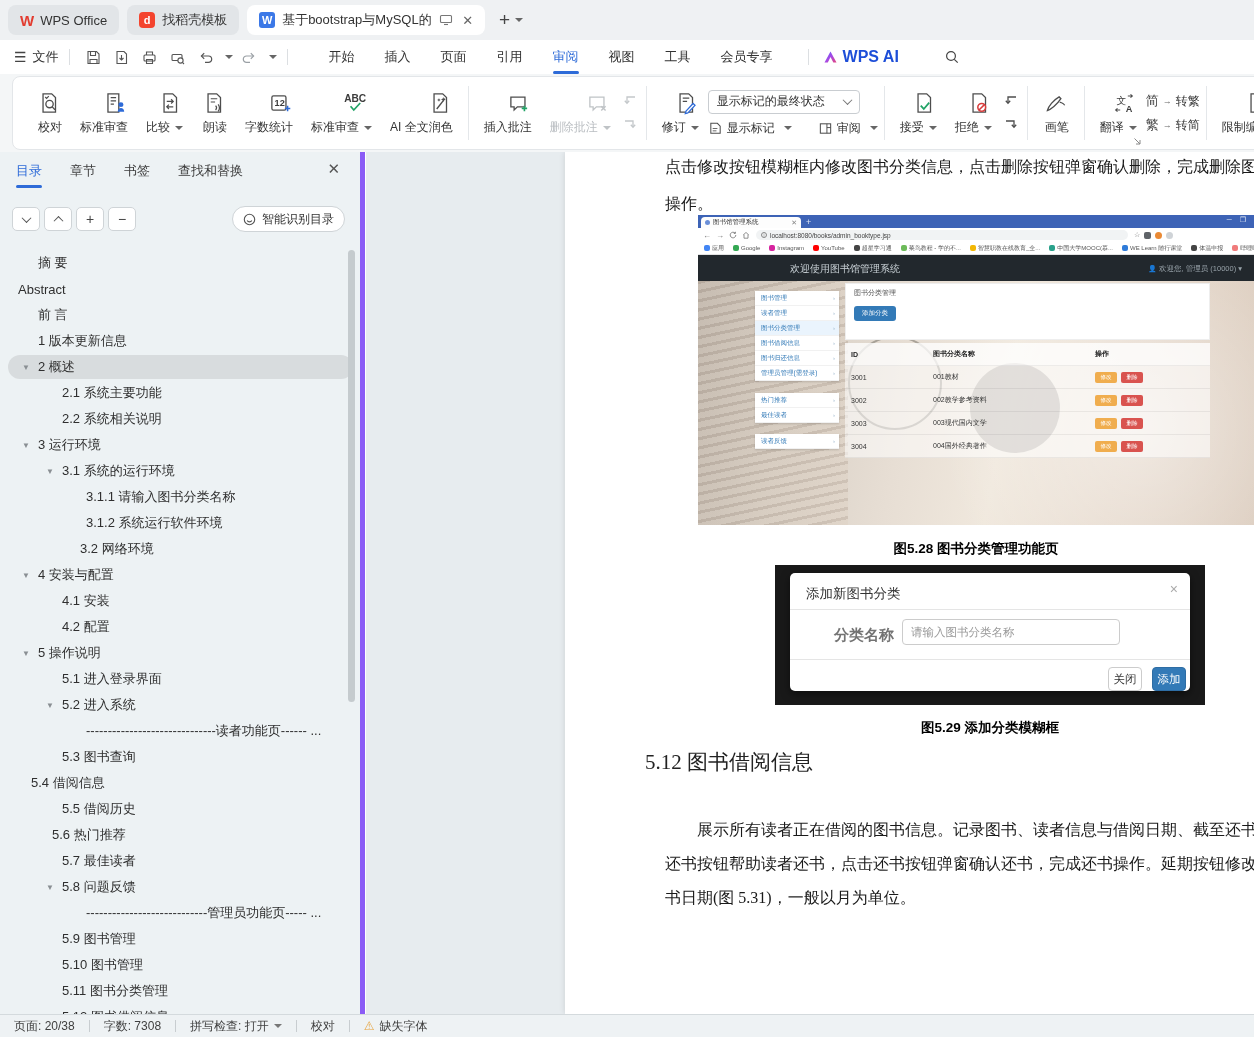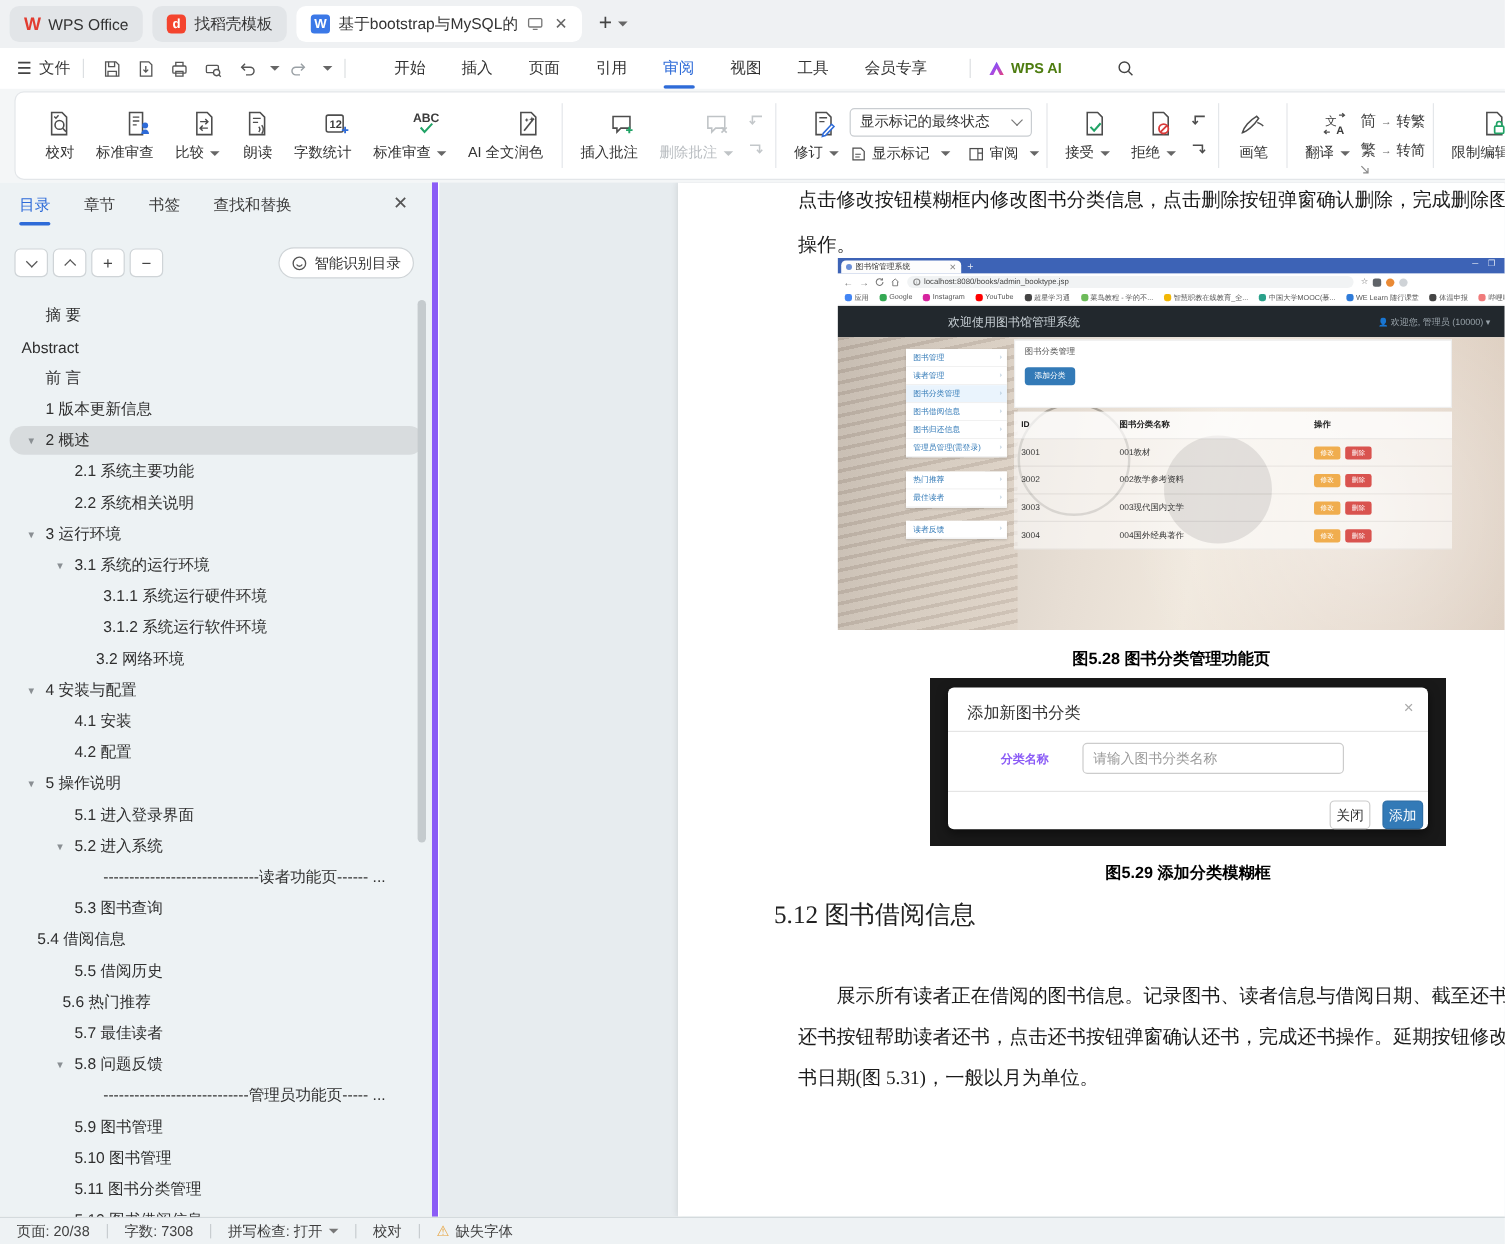--- a/index.html
+++ b/index.html
@@ -20,21 +20,21 @@
 
   
   #menubar { position:absolute; left:0; top:40px; width:1254px; height:34px; background:#fff; display:flex; align-items:center; }
   .mb-sep { width:1px; height:16px; background:#dcdfe2; margin:0 10px; }
   .burger { font-size:14px; color:#444; margin-left:14px; }
   .file-label { font-size:13px; color:#333; margin-left:6px; }
   .qicon { width:22px; height:22px; display:flex; align-items:center; justify-content:center; margin:0 3px; }
   .menu-item { font-size:13px; color:#333; margin:0 13px; position:relative; padding:6px 2px; }
   .menu-item.active { color:#2e6bd8; }
   .menu-item.active::after { content:""; position:absolute; left:50%; transform:translateX(-50%); bottom:-2px; width:26px; height:3px; border-radius:2px; background:#2e6bd8; }
-  .wpsai { display:flex; align-items:center; gap:5px; font-size:12px; font-weight:bold; color:#4d7c0f; }
+  .wpsai { display:flex; align-items:center; gap:5px; font-size:16px; font-weight:bold; color:#1d4ed8; }
 
   
   #ribbonzone { position:absolute; left:0; top:74px; width:1254px; height:78px; background:#f4f6f7; }
   #ribboncard { position:absolute; left:12px; top:2px; width:1400px; height:74px; background:#fff; border:1px solid #e3e6e9; border-radius:8px; display:flex; align-items:center; padding-left:14px; }
   .rbtn { display:flex; flex-direction:column; align-items:flex-end; justify-content:center; gap:3px; padding:0 9px; height:62px; }
   .rlabel { font-size:12px; color:#333; white-space:nowrap; }
   .rbtn.disabled .rlabel { color:#b9bdc1; }
   .rsep { width:1px; height:54px; background:#e4e7ea; margin:0 6px; }
   .rcol { display:flex; flex-direction:column; justify-content:center; gap:6px; height:62px; }
   .rsmall { display:flex; align-items:center; gap:4px; font-size:12px; color:#333; }
@@ -113,21 +113,21 @@
   .f1-opbtn { width:22px; height:11px; border-radius:2px; color:#fff; font-size:5.5px; display:flex; align-items:center; justify-content:center; }
   .f1-edit { background:#f0ad4e; }
   .f1-del { background:#d9534f; }
 
   
   #fig2 { position:absolute; left:210px; top:413px; width:430px; height:140px; background:#191919; overflow:hidden; }
   .modal { position:absolute; left:15px; top:8px; width:400px; height:118px; background:#fff; border-radius:5px; box-shadow:0 3px 9px rgba(0,0,0,.5); }
   .modal-title { position:absolute; left:16px; top:12px; font-size:13.5px; color:#333; }
   .modal-x { position:absolute; right:12px; top:8px; font-size:14px; color:#aaa; }
   .modal-hr { position:absolute; left:0; width:400px; height:1px; background:#e5e5e5; }
-  .modal-label { position:absolute; left:44px; top:53px; font-size:10px; font-weight:bold; color:#8b5cf6; }
+  .modal-label { position:absolute; left:44px; top:53px; font-size:15px; font-weight:bold; color:#737373; }
   .modal-input { position:absolute; left:112px; top:46px; width:218px; height:26px; border:1px solid #ccc; border-radius:4px; display:flex; align-items:center; padding-left:8px; font-size:11.5px; color:#999; }
   .modal-btn { position:absolute; top:94px; height:24px; border-radius:4px; font-size:11.5px; display:flex; align-items:center; justify-content:center; }
   .btn-close { left:318px; width:34px; background:#fff; border:1px solid #ccc; color:#333; }
   .btn-add { left:362px; width:34px; background:#337ab7; border:1px solid #2e6da4; color:#fff; }
 
   
   #statusbar { position:absolute; left:0; top:1014px; width:1254px; height:23px; background:#eef2f4; border-top:1px solid #d4dadd; display:flex; align-items:center; font-size:12px; color:#3f3f3f; }
   .st-sep { width:1px; height:12px; background:#c8cdd0; margin:0 14px; }
   .warn { color:#e6a23c; font-size:12px; margin-right:5px; }
 
@@ -365,21 +365,21 @@
           </svg>
         </span>
     <span class="rlabel"><span>修订</span><span class="caret"></span></span>
   </div>
 
   <div class="rcol">
     <div class="mstate">
       <span>显示标记的最终状态</span>
       <span class="chev down" style="border-color:#777"></span>
     </div>
-    <div style="display:flex;gap:14px;justify-content:flex-end;">
+    <div style="display:flex;gap:26px;justify-content:flex-end;">
       <div class="rsmall">
         <svg width="15" height="15" viewBox="0 0 16 16">
               <path d="M3 2.5h7l3 3V13H3z" fill="none" stroke="#4d4d4d" stroke-width="1.1"></path>
               <path d="M5 8h5M5 10.5h4" stroke="#4d4d4d" stroke-width="0.9"></path>
             </svg>
         <span>显示标记</span>
             <span class="caret"></span>
       </div>
       <div class="rsmall">
         <svg width="15" height="15" viewBox="0 0 16 16">
@@ -545,21 +545,21 @@
       </div>
       <div class="toc-row">
         <span class="tri" style="left: 22px;">▼</span>
         <span class="toc-label" style="padding-left: 38px;">3 运行环境</span>
       </div>
       <div class="toc-row">
         <span class="tri" style="left: 46px;">▼</span>
         <span class="toc-label" style="padding-left: 62px;">3.1 系统的运行环境</span>
       </div>
       <div class="toc-row">
-        <span class="toc-label" style="padding-left: 86px;">3.1.1 系统运行硬件环境</span>
+        <span class="toc-label" style="padding-left: 86px;">3.1.1 请输入图书分类名称</span>
       </div>
       <div class="toc-row">
         <span class="toc-label" style="padding-left: 86px;">3.1.2 系统运行软件环境</span>
       </div>
       <div class="toc-row">
         <span class="toc-label" style="padding-left: 80px;">3.2 网络环境</span>
       </div>
       <div class="toc-row">
         <span class="tri" style="left: 22px;">▼</span>
         <span class="toc-label" style="padding-left: 38px;">4 安装与配置</span>

